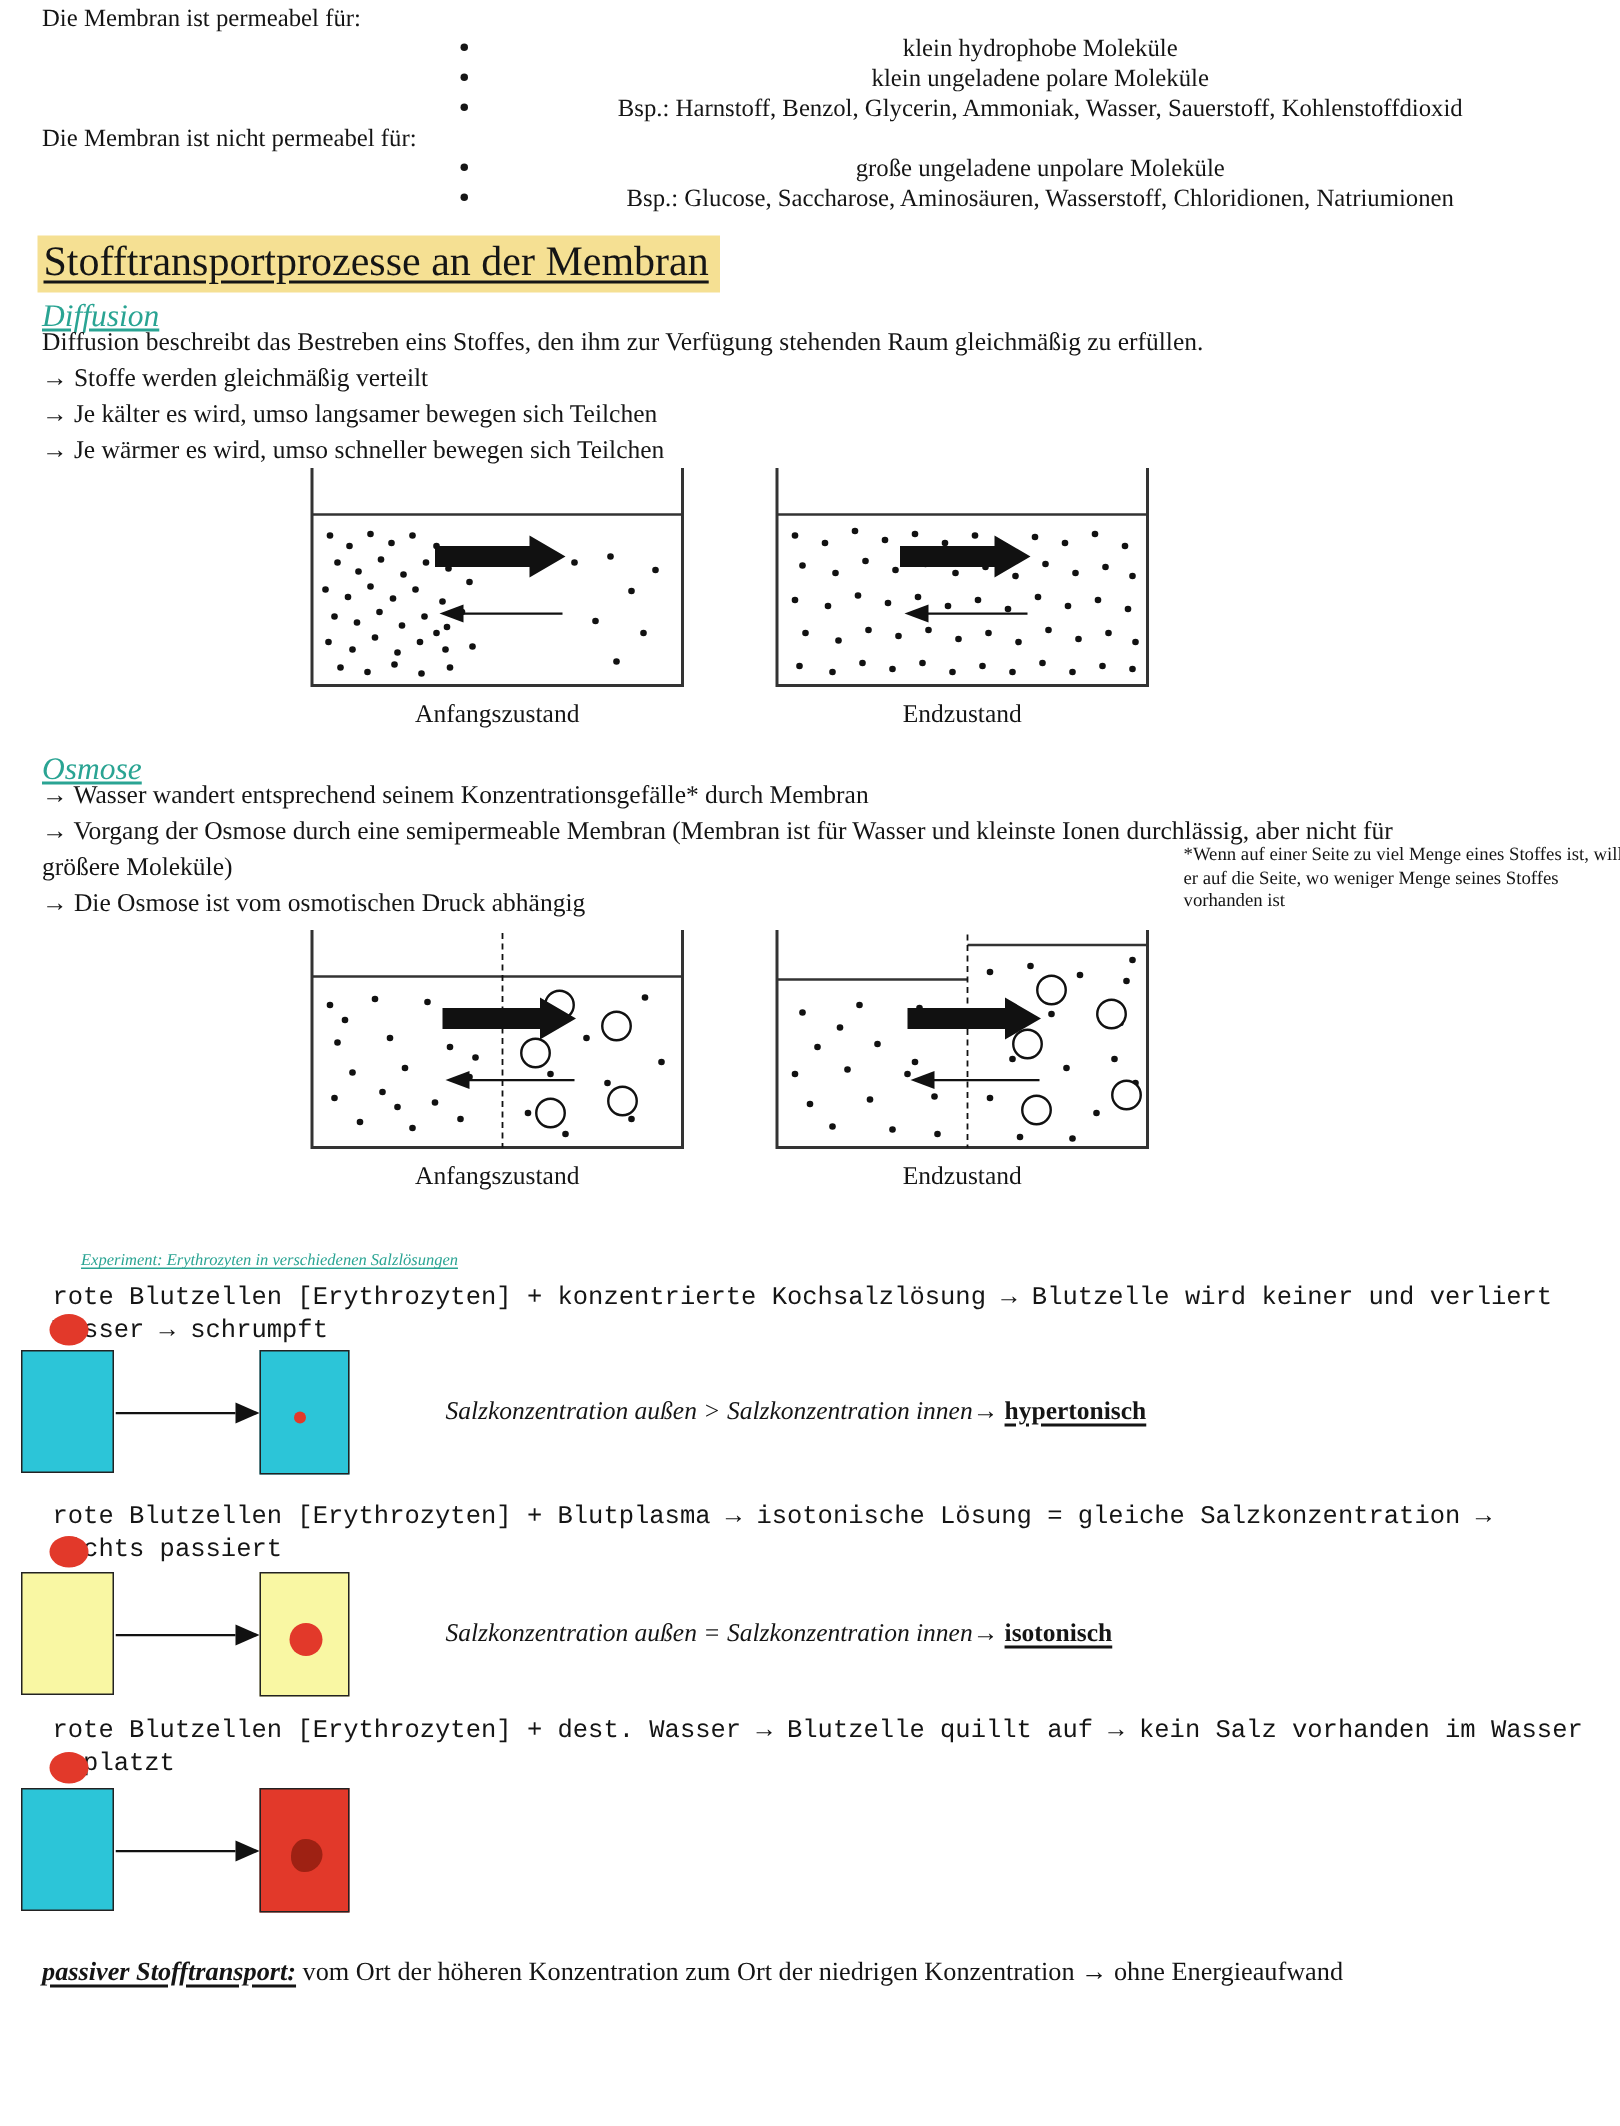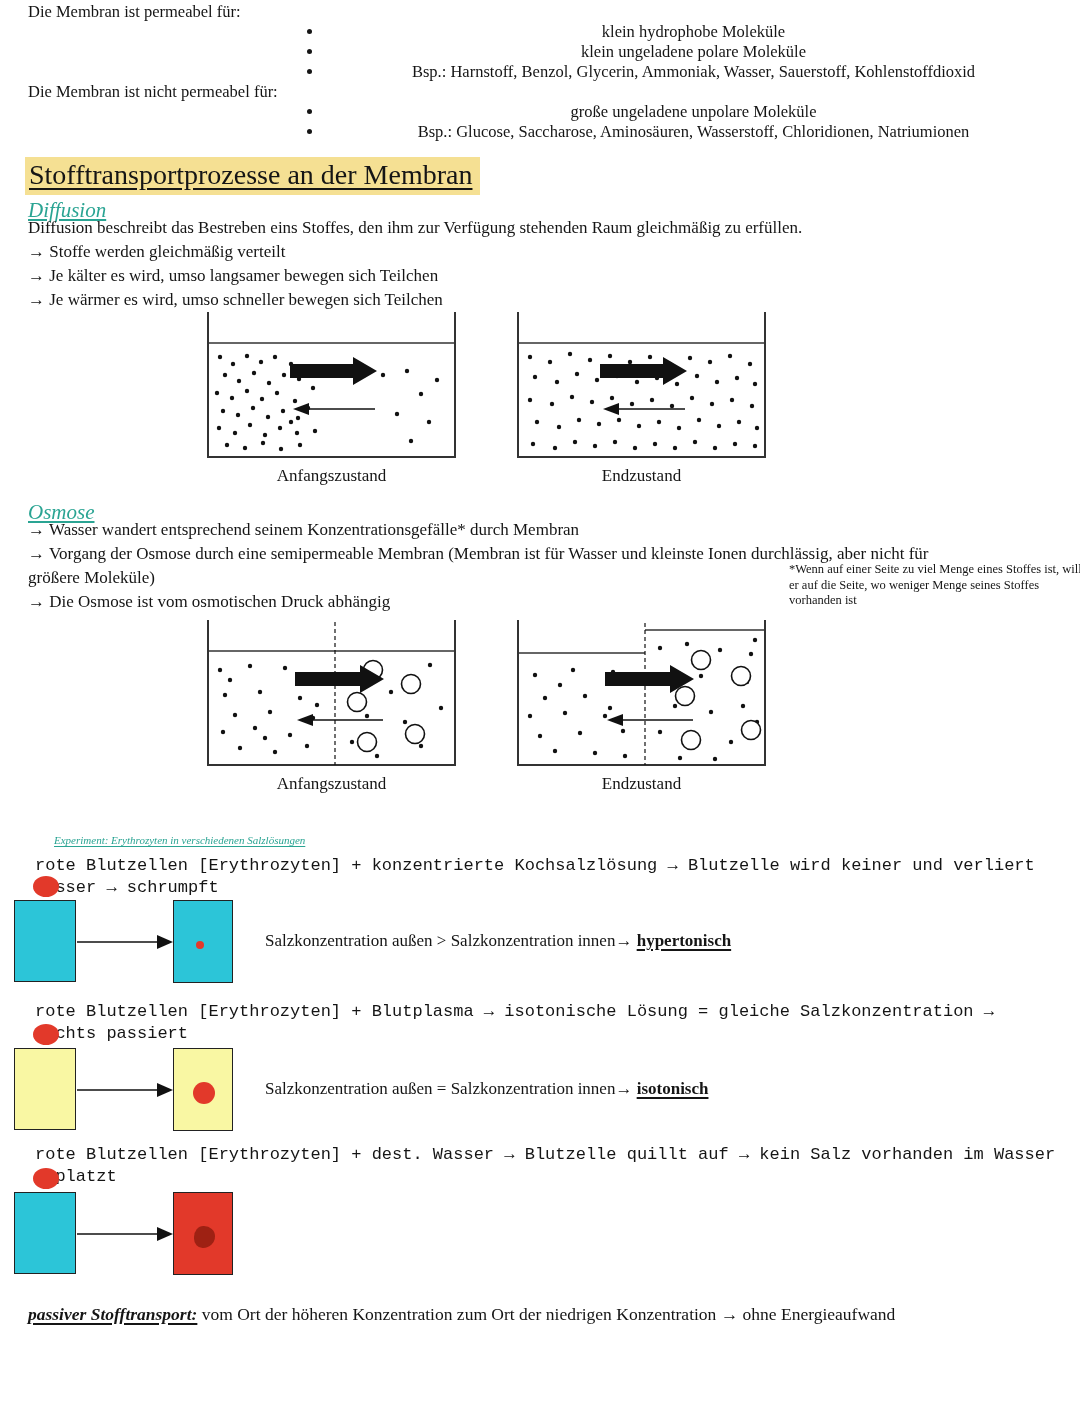--- a/index.html
+++ b/index.html
@@ -46,21 +46,21 @@
   .fill-red{background:var(--red);}
   .h-arrow{position:absolute;left:77px;top:60px;}
   .inner-dot{position:absolute;background:var(--red);border-radius:50%;}
   .inner-dot.small{width:8px;height:8px;left:22px;top:40px;}
   .inner-dot.mid{width:22px;height:22px;left:19px;top:33px;}
   .inner-dot.blob{
     width:21px;height:22px;left:20px;top:33px;background:var(--darkred);
     border-radius:46% 54% 58% 42%/52% 48% 55% 45%;
   }
   .caption{position:absolute;left:265px;top:56px;font-size:17px;line-height:22px;white-space:nowrap;}
-  .caption .cmp{}
+  .caption .cmp{font-style:italic;margin-left:32px;}
   .caption .term{
     font-weight:bold;text-decoration:underline;
     text-decoration-thickness:1.5px;text-underline-offset:3px;
   }
   .footer-line{left:28px;top:1303px;width:1040px;font-size:17.5px;line-height:23px;}
   .footer-lead{
     font-weight:bold;font-style:italic;text-decoration:underline;
     text-decoration-thickness:1.5px;text-underline-offset:3px;
   }
 </style>

